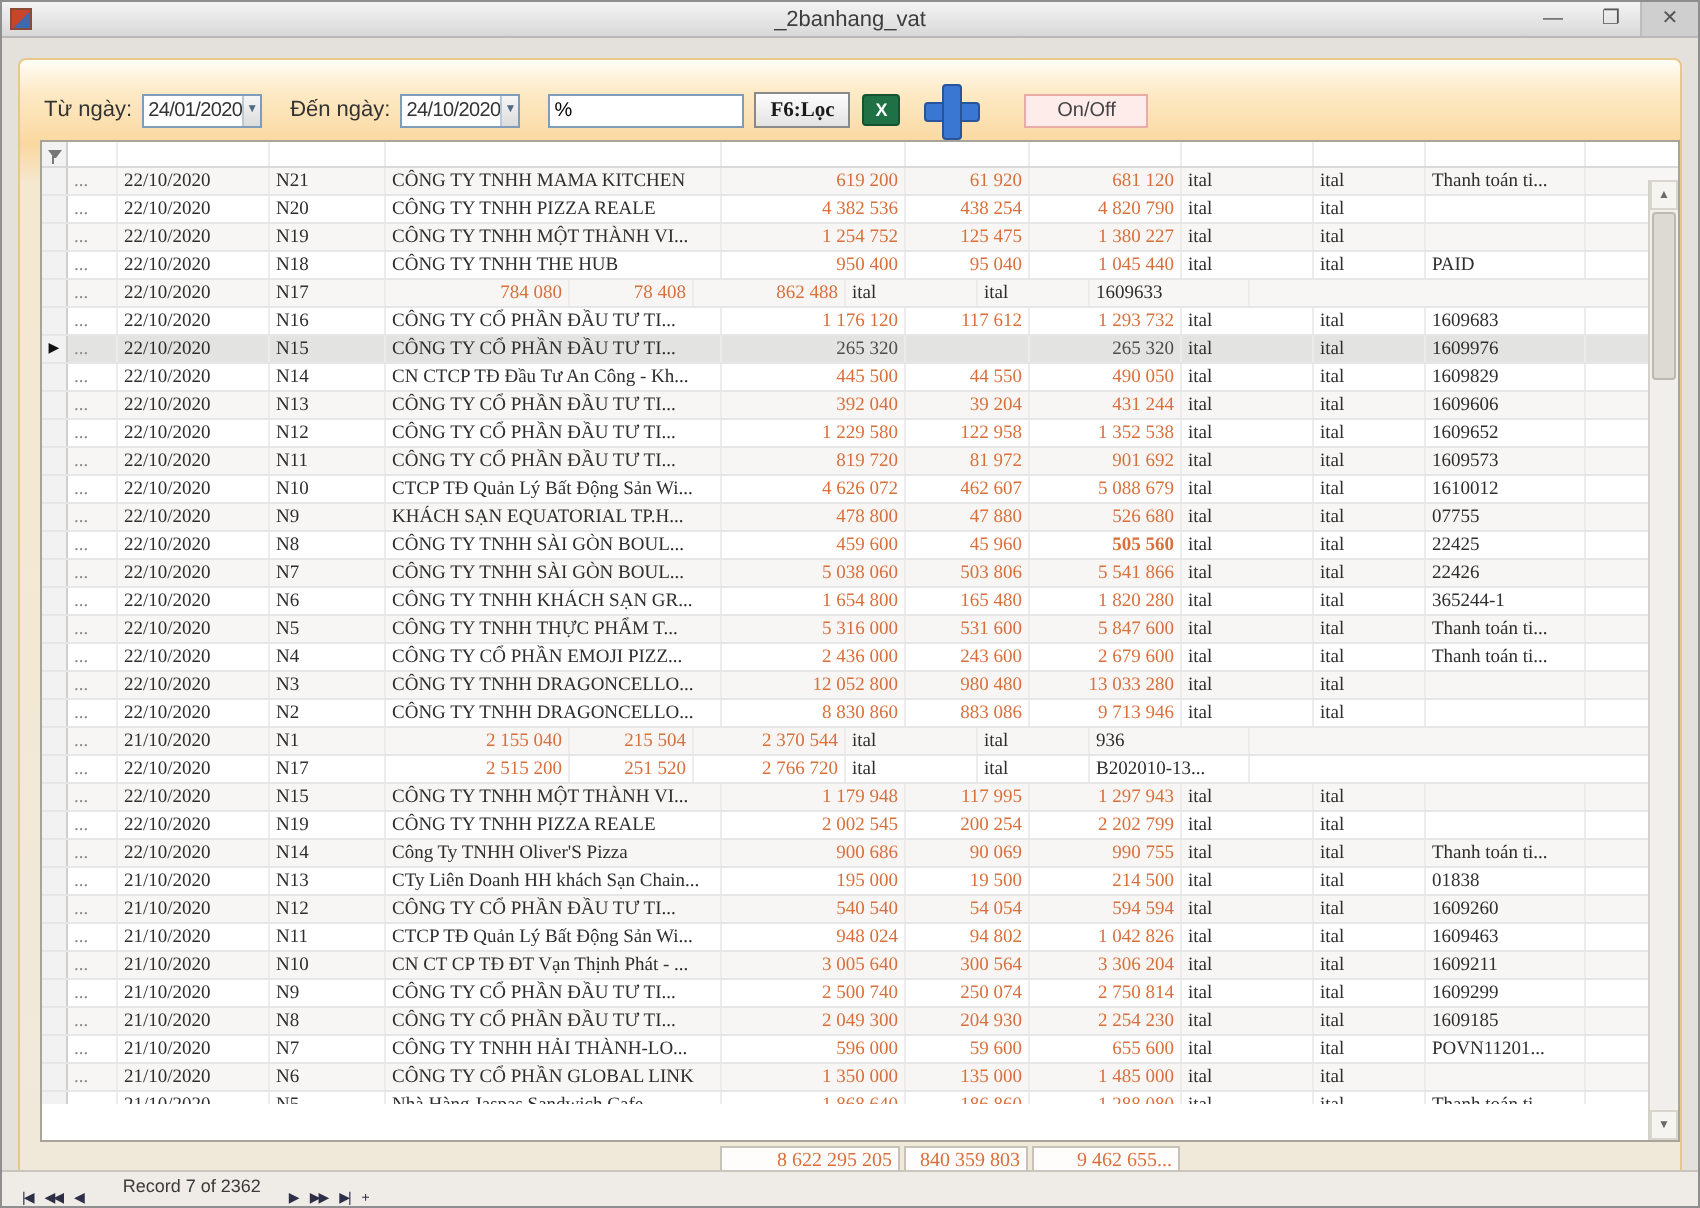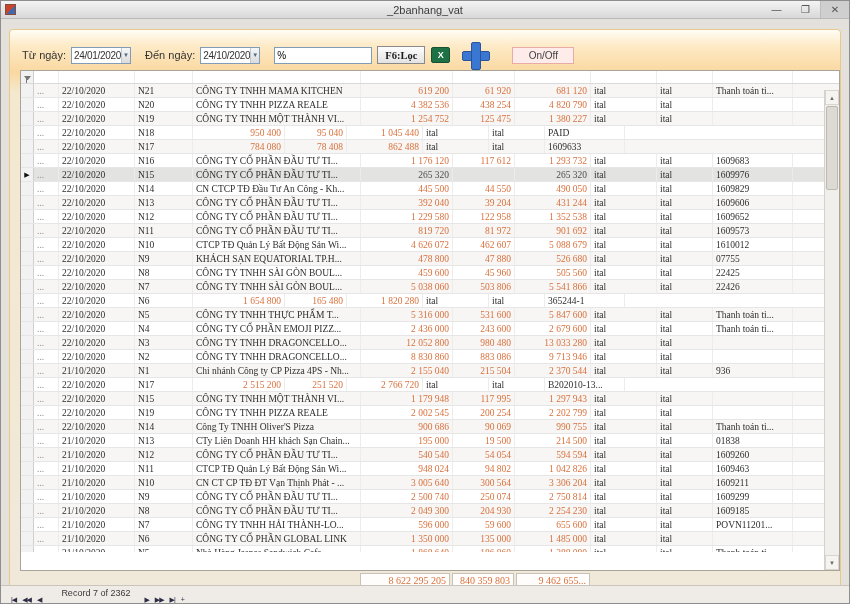--- a/index.html
+++ b/index.html
@@ -162,20 +162,21 @@
             <div class="cell" style="width: 66px;">ital</div>
             <div class="cell" style="width: 56px;">ital</div>
             <div class="cell" style="width: 80px;"></div>
             <div class="cell cfill"></div>
           </div>
           <div class="grow">
             <div class="icell"></div>
             <div class="cell idc" style="width: 25px;">...</div>
             <div class="cell" style="width: 76px;">22/10/2020</div>
             <div class="cell" style="width: 58px;">N18</div>
+            <div class="cell" style="width: 168px;">CÔNG TY TNHH THE HUB</div>
             <div class="cell money" style="width: 92px;">950 400</div>
             <div class="cell money" style="width: 62px;">95 040</div>
             <div class="cell money" style="width: 76px;">1 045 440</div>
             <div class="cell" style="width: 66px;">ital</div>
             <div class="cell" style="width: 56px;">ital</div>
             <div class="cell" style="width: 80px;">PAID</div>
             <div class="cell cfill"></div>
           </div>
           <div class="grow alt">
             <div class="icell"></div>
@@ -303,21 +304,21 @@
             <div class="cell cfill"></div>
           </div>
           <div class="grow">
             <div class="icell"></div>
             <div class="cell idc" style="width: 25px;">...</div>
             <div class="cell" style="width: 76px;">22/10/2020</div>
             <div class="cell" style="width: 58px;">N8</div>
             <div class="cell" style="width: 168px;">CÔNG TY TNHH SÀI GÒN BOUL...</div>
             <div class="cell money" style="width: 92px;">459 600</div>
             <div class="cell money" style="width: 62px;">45 960</div>
-            <div class="cell money" style="width: 76px;">505 560</div>
+            <div class="cell money" style="width: 76px; font-weight: bold;">505 560</div>
             <div class="cell" style="width: 66px;">ital</div>
             <div class="cell" style="width: 56px;">ital</div>
             <div class="cell" style="width: 80px;">22425</div>
             <div class="cell cfill"></div>
           </div>
           <div class="grow alt">
             <div class="icell"></div>
             <div class="cell idc" style="width: 25px;">...</div>
             <div class="cell" style="width: 76px;">22/10/2020</div>
             <div class="cell" style="width: 58px;">N7</div>
@@ -328,20 +329,21 @@
             <div class="cell" style="width: 66px;">ital</div>
             <div class="cell" style="width: 56px;">ital</div>
             <div class="cell" style="width: 80px;">22426</div>
             <div class="cell cfill"></div>
           </div>
           <div class="grow">
             <div class="icell"></div>
             <div class="cell idc" style="width: 25px;">...</div>
             <div class="cell" style="width: 76px;">22/10/2020</div>
             <div class="cell" style="width: 58px;">N6</div>
+            <div class="cell" style="width: 168px;">CÔNG TY TNHH KHÁCH SẠN GR...</div>
             <div class="cell money" style="width: 92px;">1 654 800</div>
             <div class="cell money" style="width: 62px;">165 480</div>
             <div class="cell money" style="width: 76px;">1 820 280</div>
             <div class="cell" style="width: 66px;">ital</div>
             <div class="cell" style="width: 56px;">ital</div>
             <div class="cell" style="width: 80px;">365244-1</div>
             <div class="cell cfill"></div>
           </div>
           <div class="grow alt">
             <div class="icell"></div>
@@ -397,21 +399,20 @@
             <div class="cell" style="width: 66px;">ital</div>
             <div class="cell" style="width: 56px;">ital</div>
             <div class="cell" style="width: 80px;"></div>
             <div class="cell cfill"></div>
           </div>
           <div class="grow alt">
             <div class="icell"></div>
             <div class="cell idc" style="width: 25px;">...</div>
             <div class="cell" style="width: 76px;">21/10/2020</div>
             <div class="cell" style="width: 58px;">N1</div>
-            <div class="cell" style="width: 168px;">Chi nhánh Công ty CP Pizza 4PS - Nh...</div>
             <div class="cell money" style="width: 92px;">2 155 040</div>
             <div class="cell money" style="width: 62px;">215 504</div>
             <div class="cell money" style="width: 76px;">2 370 544</div>
             <div class="cell" style="width: 66px;">ital</div>
             <div class="cell" style="width: 56px;">ital</div>
             <div class="cell" style="width: 80px;">936</div>
             <div class="cell cfill"></div>
           </div>
           <div class="grow">
             <div class="icell"></div>

